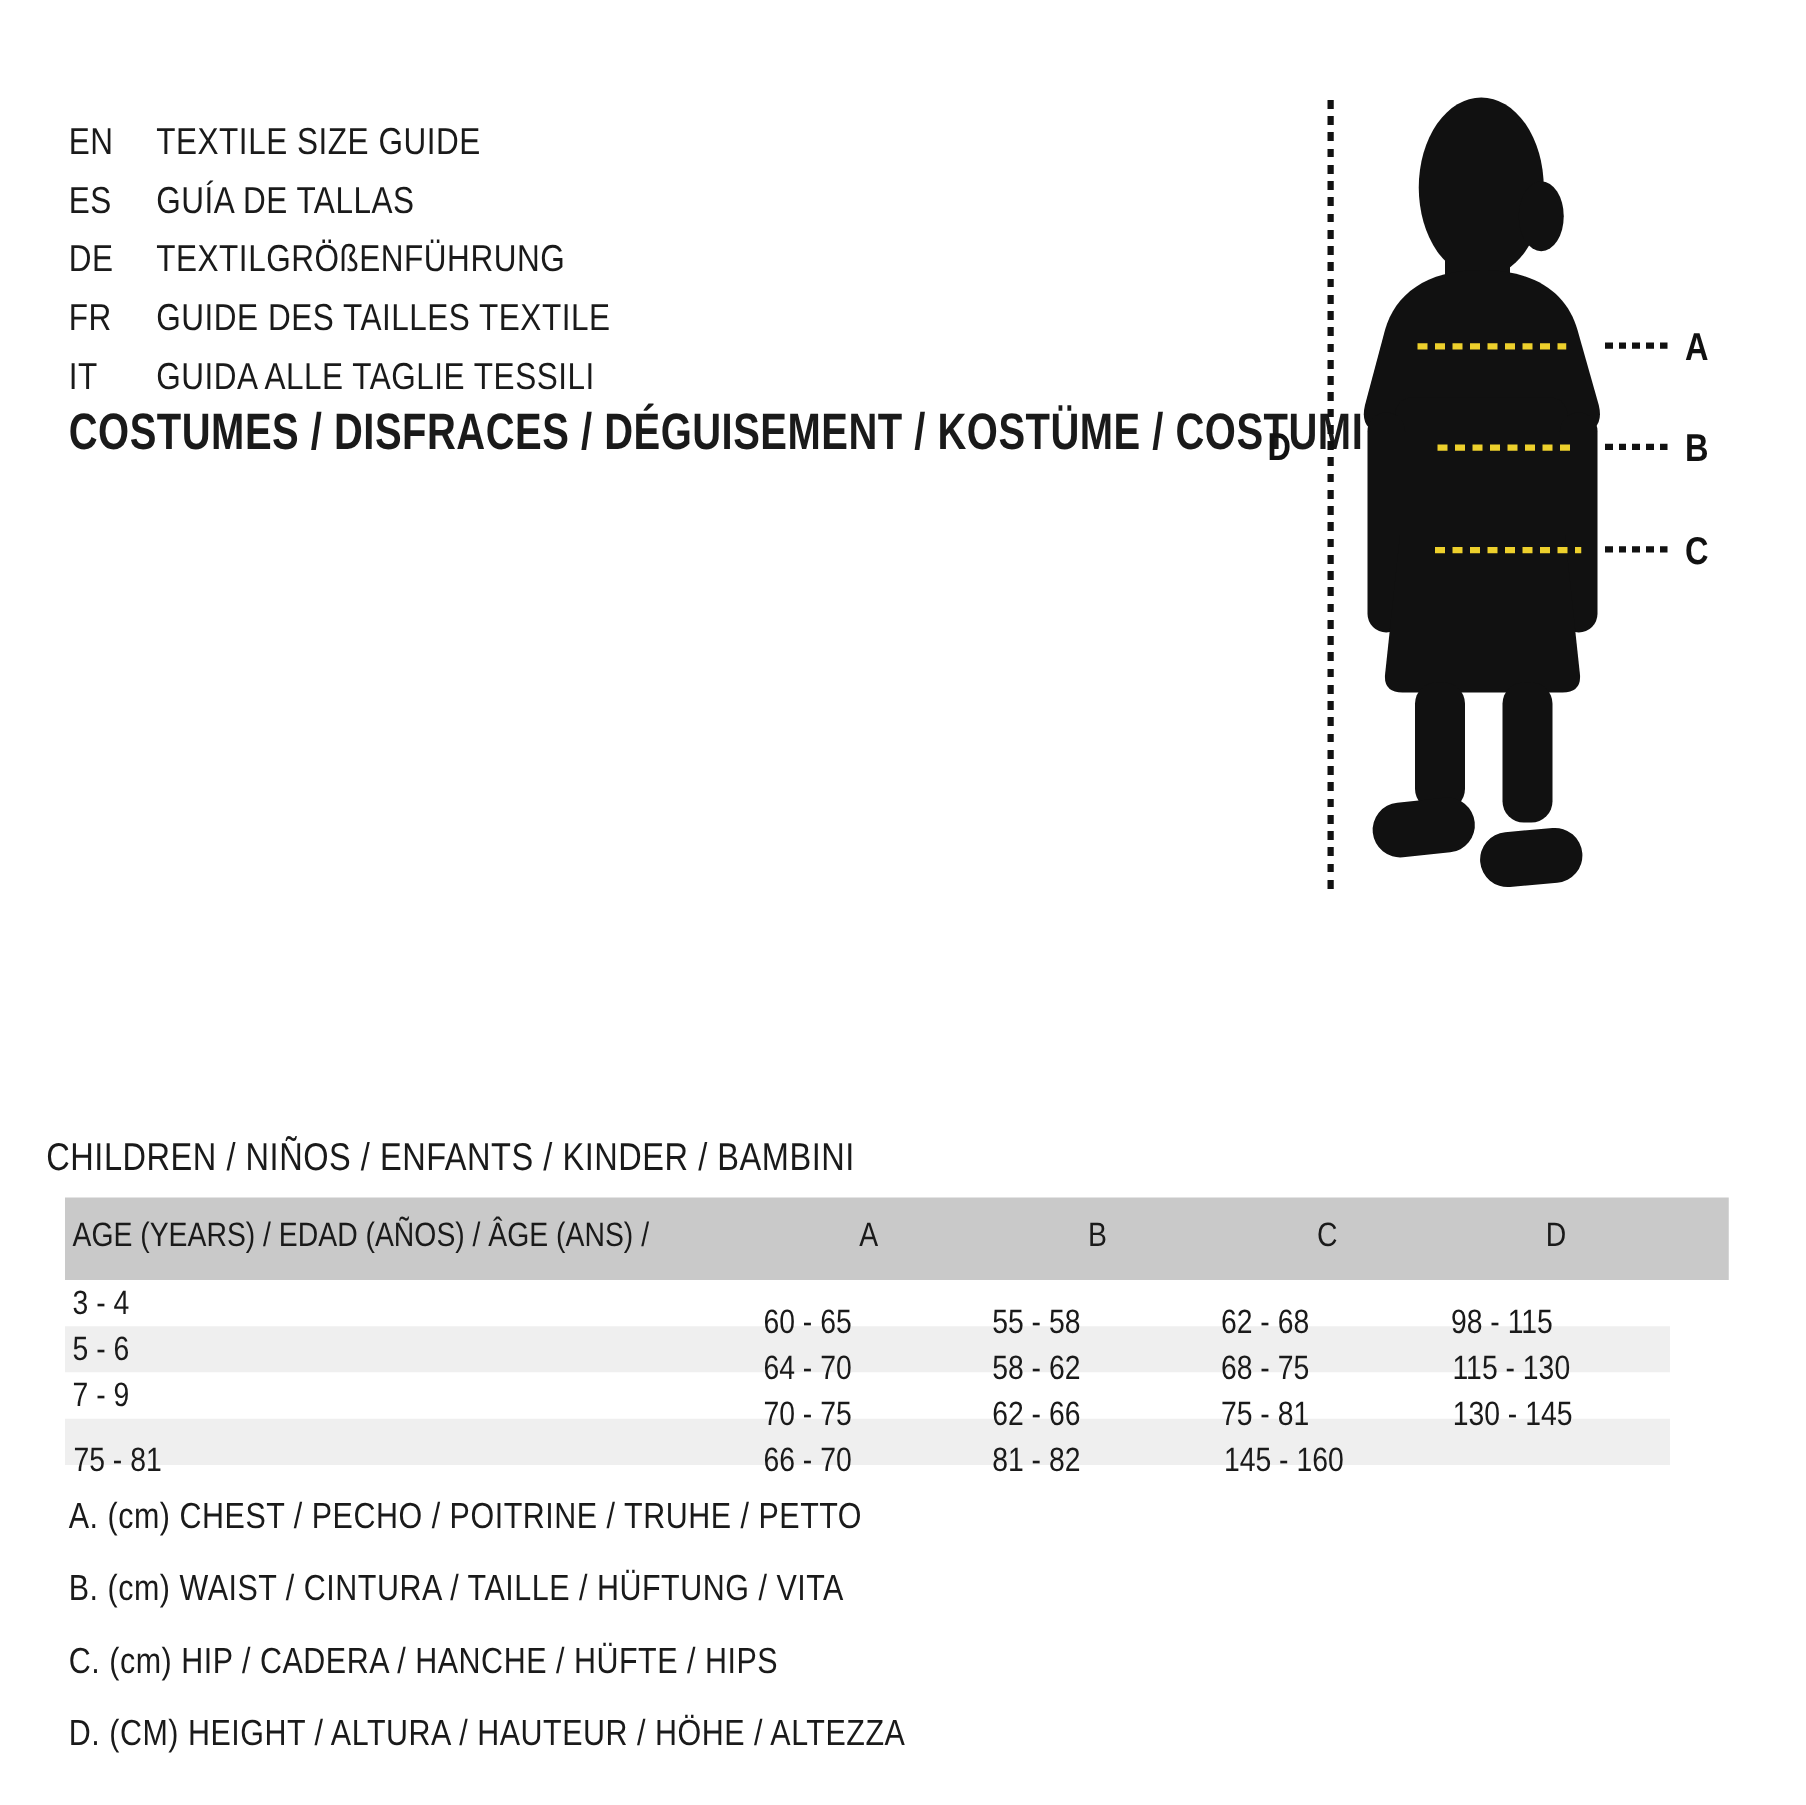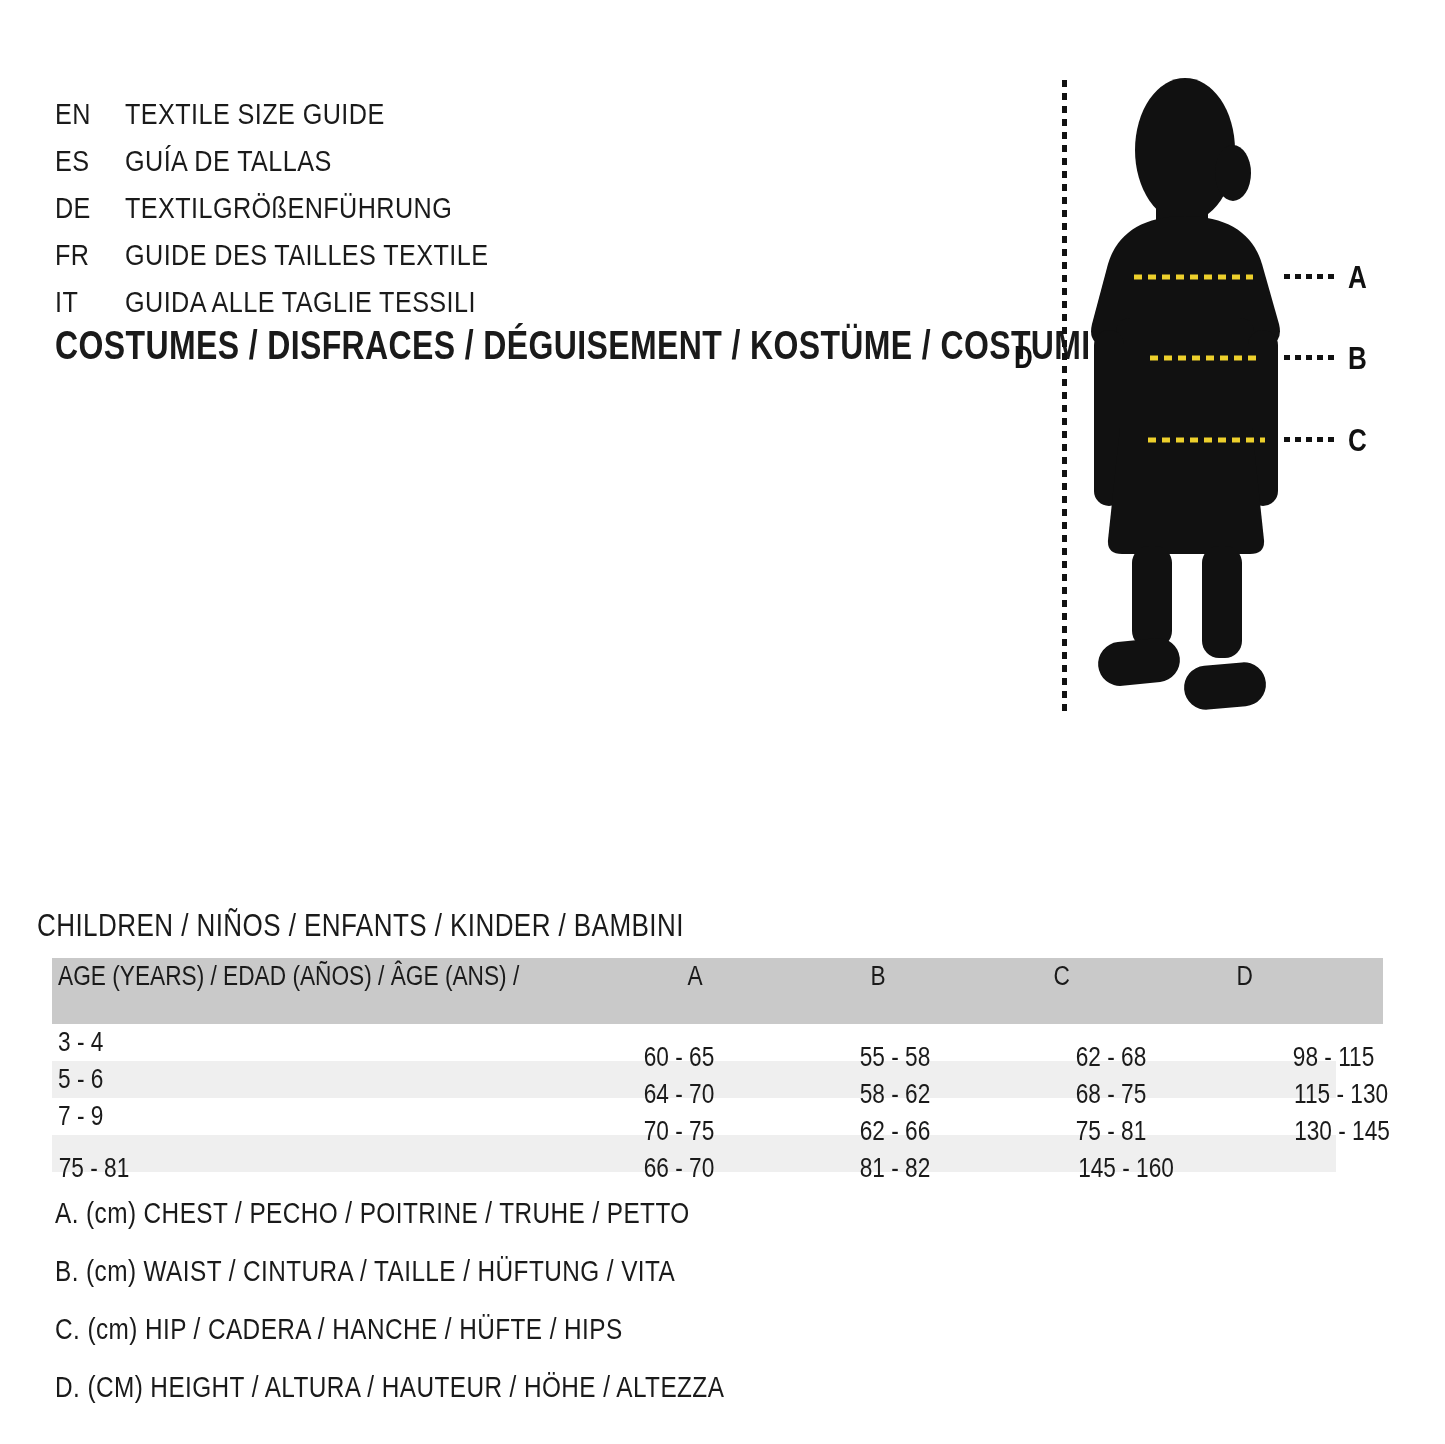--- a/index.html
+++ b/index.html
@@ -46,25 +46,25 @@
   .measure-label{position:absolute;font-size:31px;font-weight:bold;color:var(--ink);}
   .label-a{left:1348px;top:260px;}
   .label-b{left:1348px;top:341px;}
   .label-c{left:1348px;top:423px;}
   .label-d{left:1014px;top:340px;}
 
   
   .children-heading{position:absolute;left:37px;top:908px;font-size:31px;letter-spacing:0.5px;}
   .size-table{position:absolute;left:52px;top:958px;width:1331px;font-size:27px;}
   .t-row{display:grid;grid-template-columns:552px 183px 183px 183px 183px;width:1284px;}
-  .t-header{background:var(--header_gray);height:66px;padding-top:4px;width:1331px;
+  .t-header{background:var(--header_gray);height:66px;padding-top:16px;width:1331px;
             display:grid;grid-template-columns:552px 183px 183px 183px 183px;}
   .t-header .age-head{padding-left:6px;line-height:29px;}
   .t-header .col-head{text-align:center;line-height:29px;}
-  .t-data{height:37px;line-height:37px;gap:33px;}
+  .t-data{height:37px;line-height:37px;}
   .t-data .age-cell{padding-left:6px;}
   .t-data .val-cell{text-align:left;margin-top:15px;}
   .row-odd{background:var(--paper);}
   .row-even{background:var(--stripe_gray);}
 
   
   .legend{position:absolute;left:55px;top:1184px;}
   .legend-line{height:58px;display:flex;align-items:center;font-size:29px;letter-spacing:0.5px;}
 </style>
 </head>

